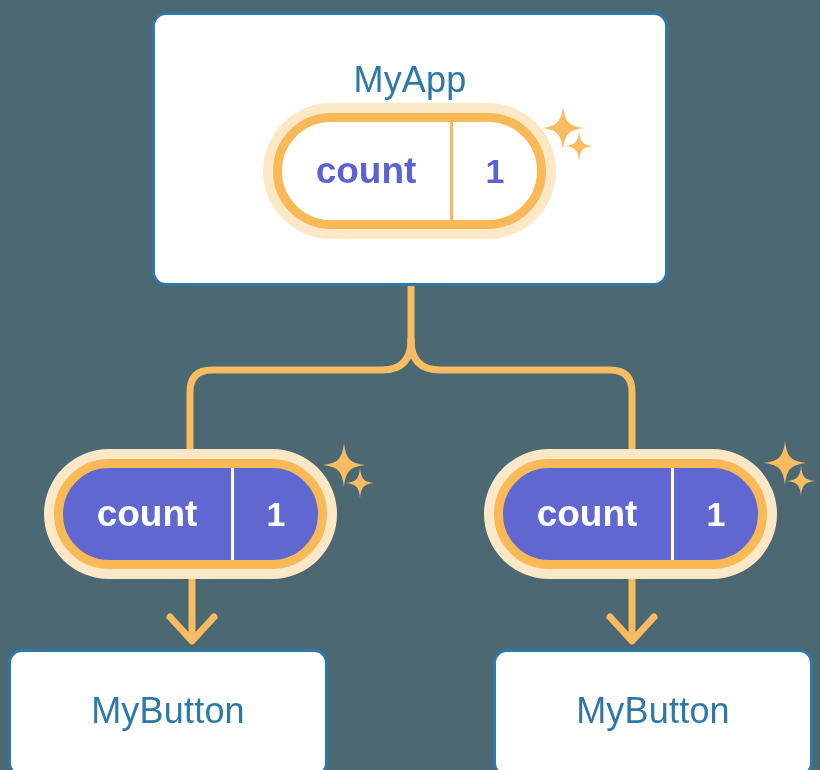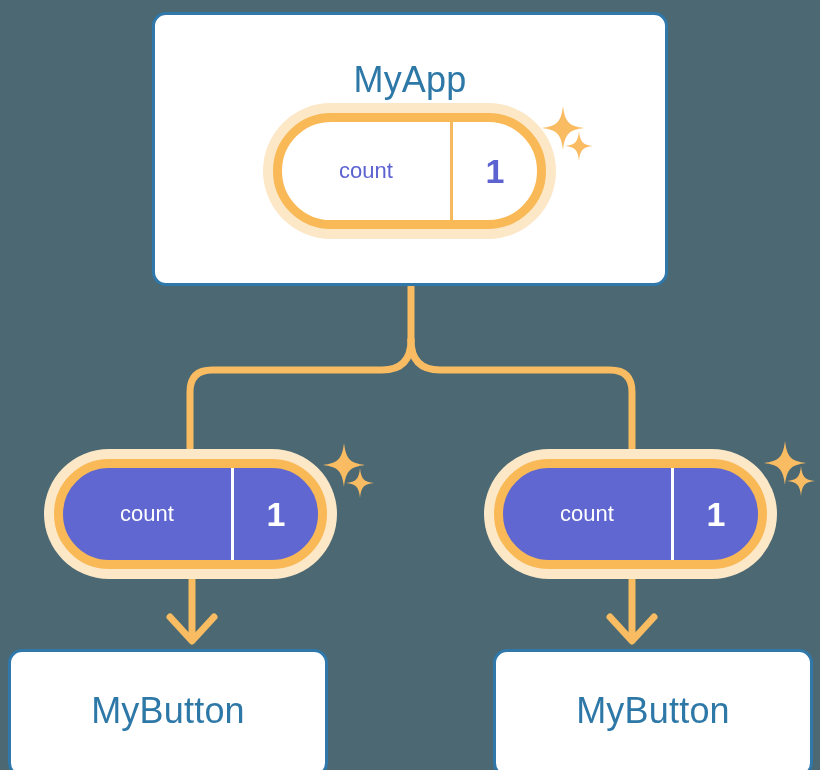--- a/index.html
+++ b/index.html
@@ -77,21 +77,21 @@
     
     box-shadow: 0 0 0 10px #fce7c6;
   }
   .pill-key, .pill-val {
     display: flex;
     align-items: center;
     justify-content: center;
     box-sizing: border-box;
     white-space: nowrap;
   }
-  .pill-key { font-size: 22px; font-weight: 400; }
+  .pill-key { font-size: 37px; font-weight: 700; }
   .pill-val { font-size: 34px; font-weight: 700; }
 
   
   .pill.light {
     background: #ffffff;
     border: 9px solid #f9b957;
   }
   .pill.light .pill-key,
   .pill.light .pill-val { color: #5d62d1; }
   .pill.light .pill-val { border-left: 3px solid #f7b95f; }

